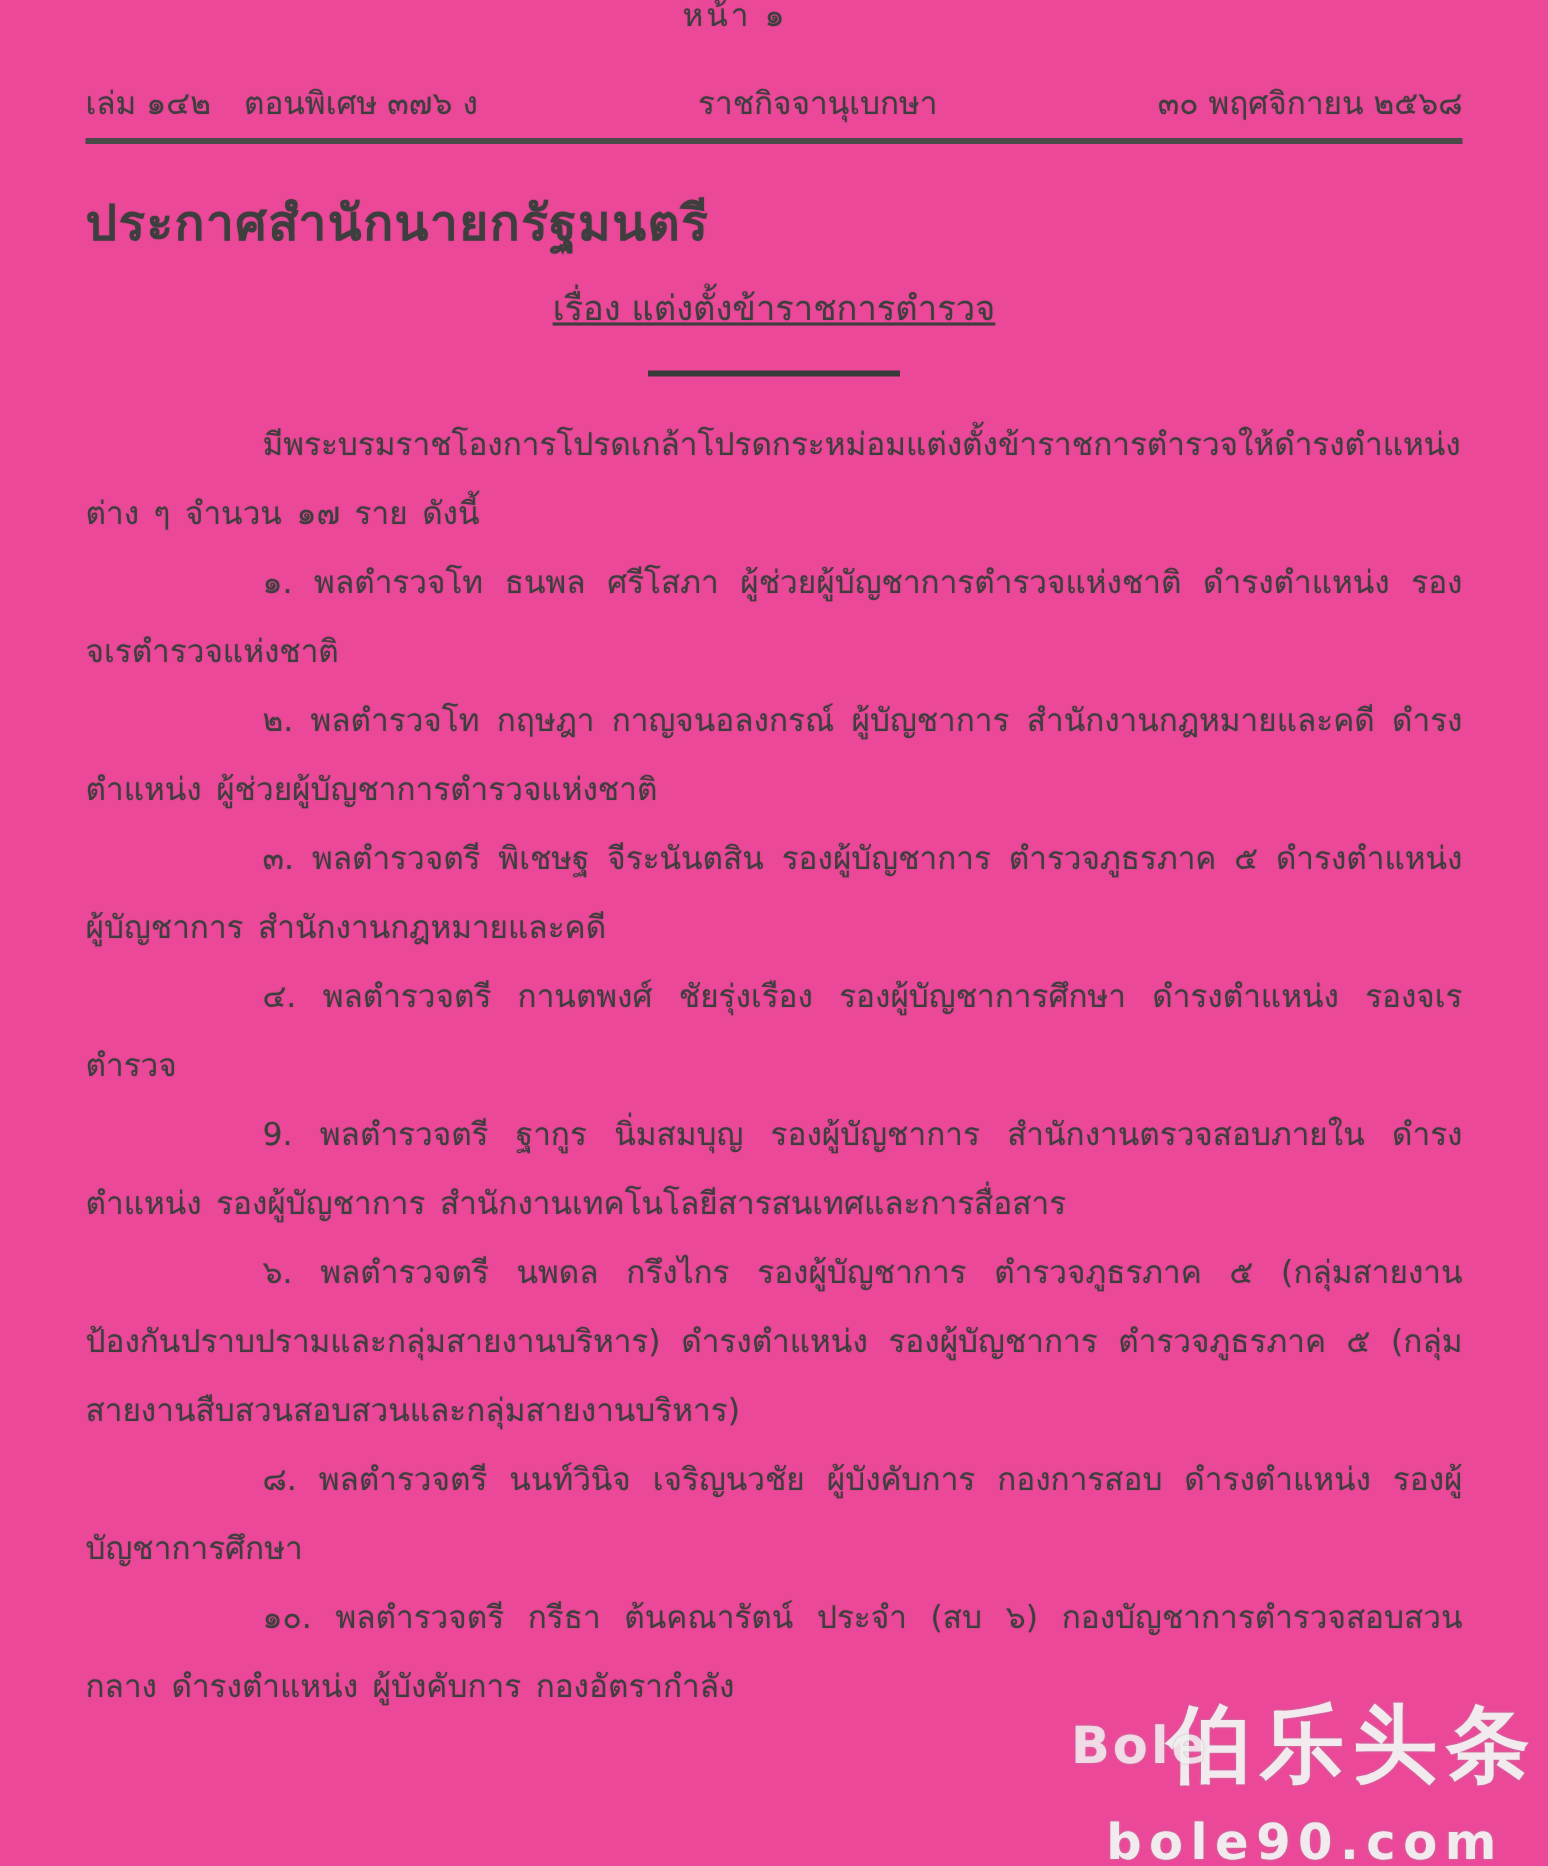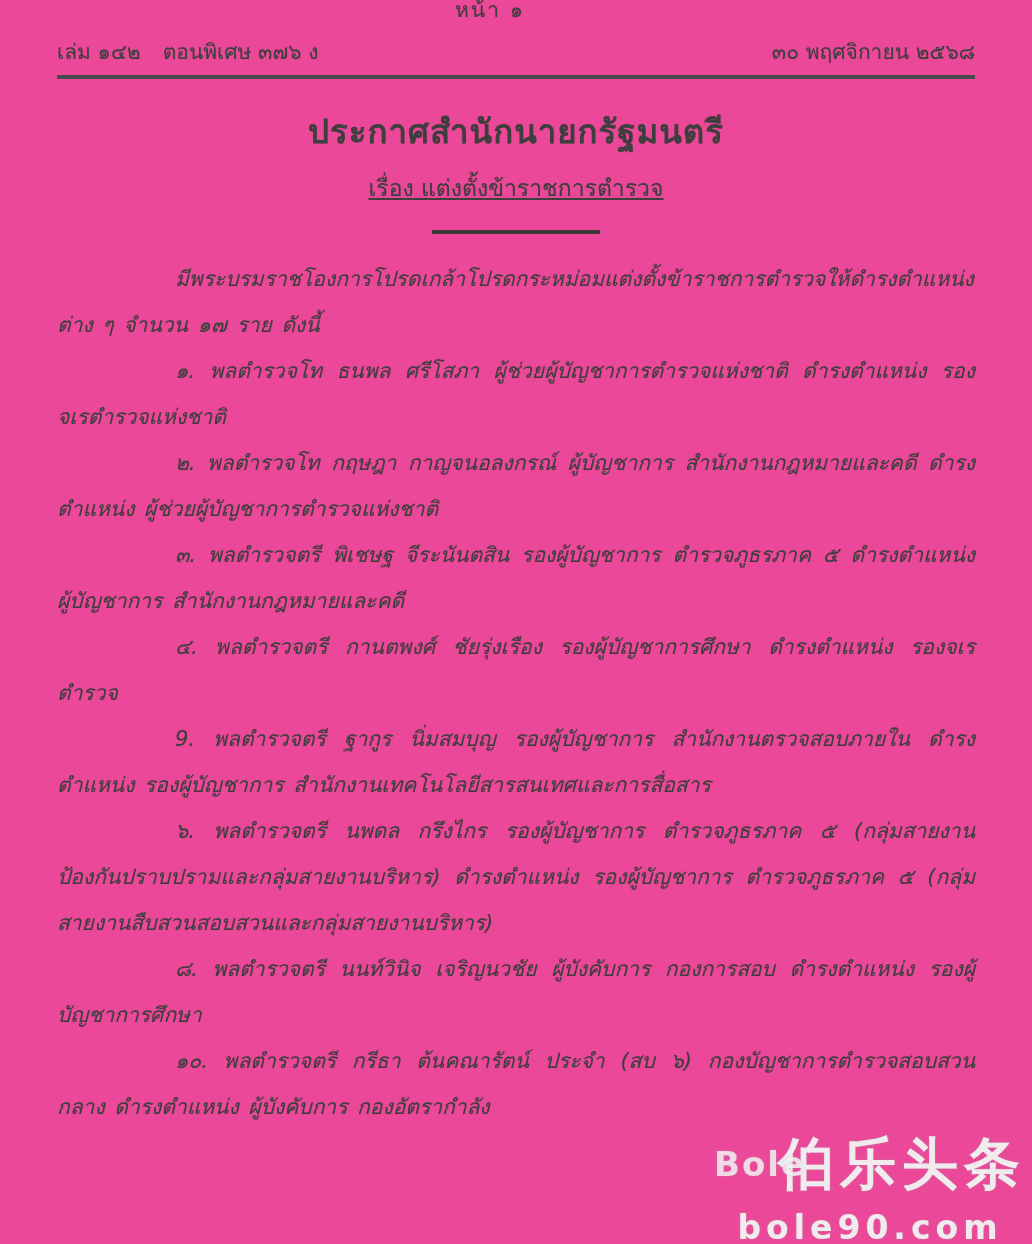--- a/index.html
+++ b/index.html
@@ -25,32 +25,32 @@
     margin-top: -7px;
     transform: translateX(-26px);
     letter-spacing: 2px;
     white-space: nowrap;
   }
   .header-row {
     display: flex;
     justify-content: space-between;
     align-items: baseline;
     font-size: 21px;
-    margin-top: 9px;
+    margin-top: 26px;
   }
   .header-left { display: flex; gap: 22px; }
   .header-rule {
     height: 4px;
     background: #4a4a4a;
     margin-top: 7px;
   }
   .title {
     font-size: 33px;
     font-weight: bold;
-    text-align: center;
+    text-align: left;
     margin: 26px 0 0 0;
     letter-spacing: 1px;
   }
   .subject {
     font-size: 23px;
     text-align: center;
     margin-top: 12px;
     text-decoration: underline;
   }
   .title-rule {
@@ -62,21 +62,20 @@
   .content {
     margin-top: 22px;
     font-size: 21px;
     line-height: 46px;
     text-align: justify;
     word-spacing: 3px;
   }
   .content p {
     margin: 0;
     text-indent: 118px;
-    font-style: italic;
   }
   .watermark {
     position: absolute;
     right: 6px;
     bottom: 0;
     z-index: 5;
     text-align: center;
     color: rgba(252,252,252,0.85);
     text-shadow: 0 0 2px rgba(168,168,168,0.55), 0 0 1px rgba(150,150,150,0.4);
     font-weight: bold;
@@ -109,20 +108,21 @@
 
 <div class="page">
 
   <div class="page-number">หน้า ๑</div>
 
   <div class="header-row">
     <div class="header-left">
       <span>เล่ม ๑๔๒</span>
       <span>ตอนพิเศษ ๓๗๖ ง</span>
     </div>
+    <div>ราชกิจจานุเบกษา</div>
     <div>๓๐ พฤศจิกายน ๒๕๖๘</div>
   </div>
 
   <div class="header-rule"></div>
 
   <h1 class="title">ประกาศสำนักนายกรัฐมนตรี</h1>
 
   <div class="subject">เรื่อง แต่งตั้งข้าราชการตำรวจ</div>
 
   <div class="title-rule"></div>

